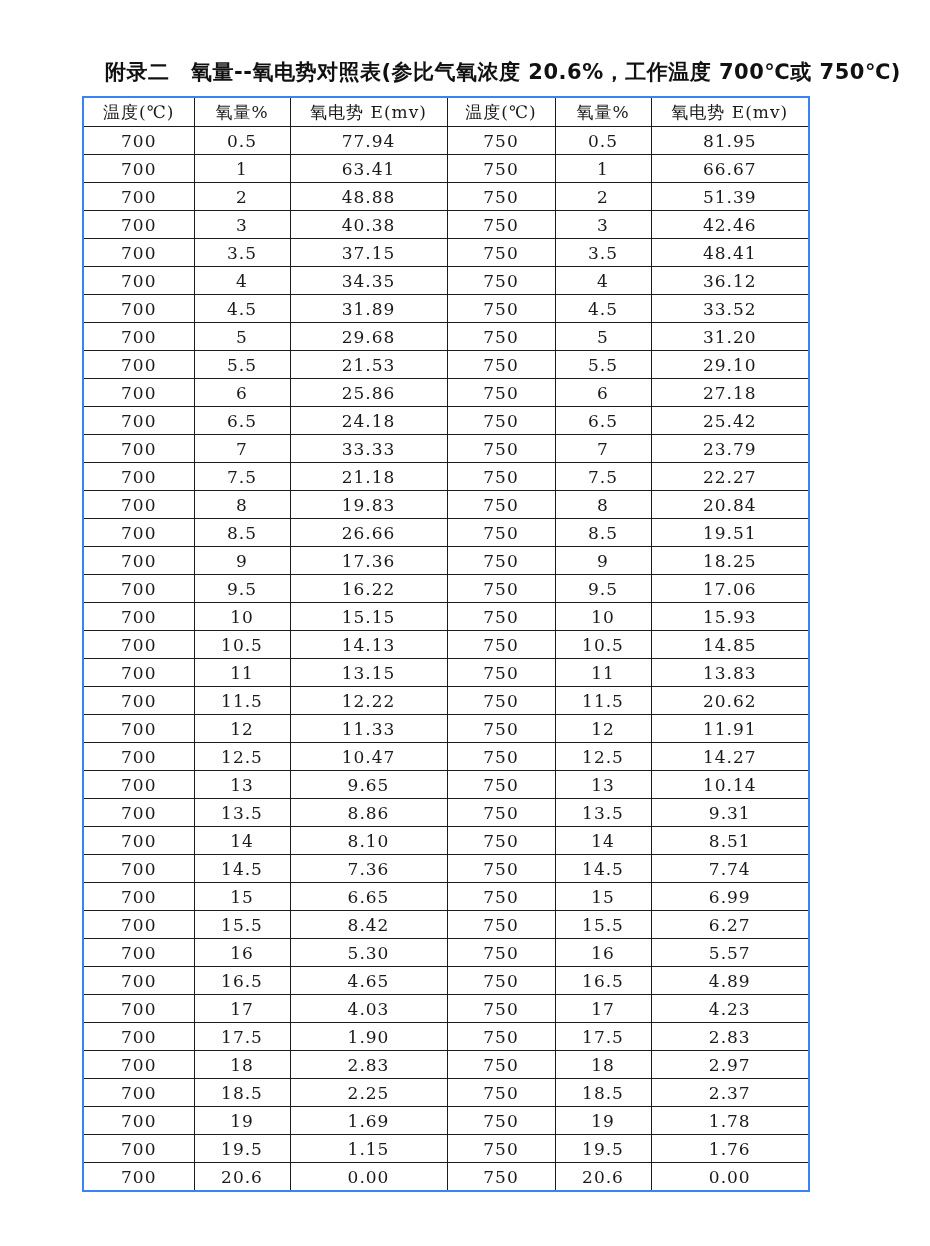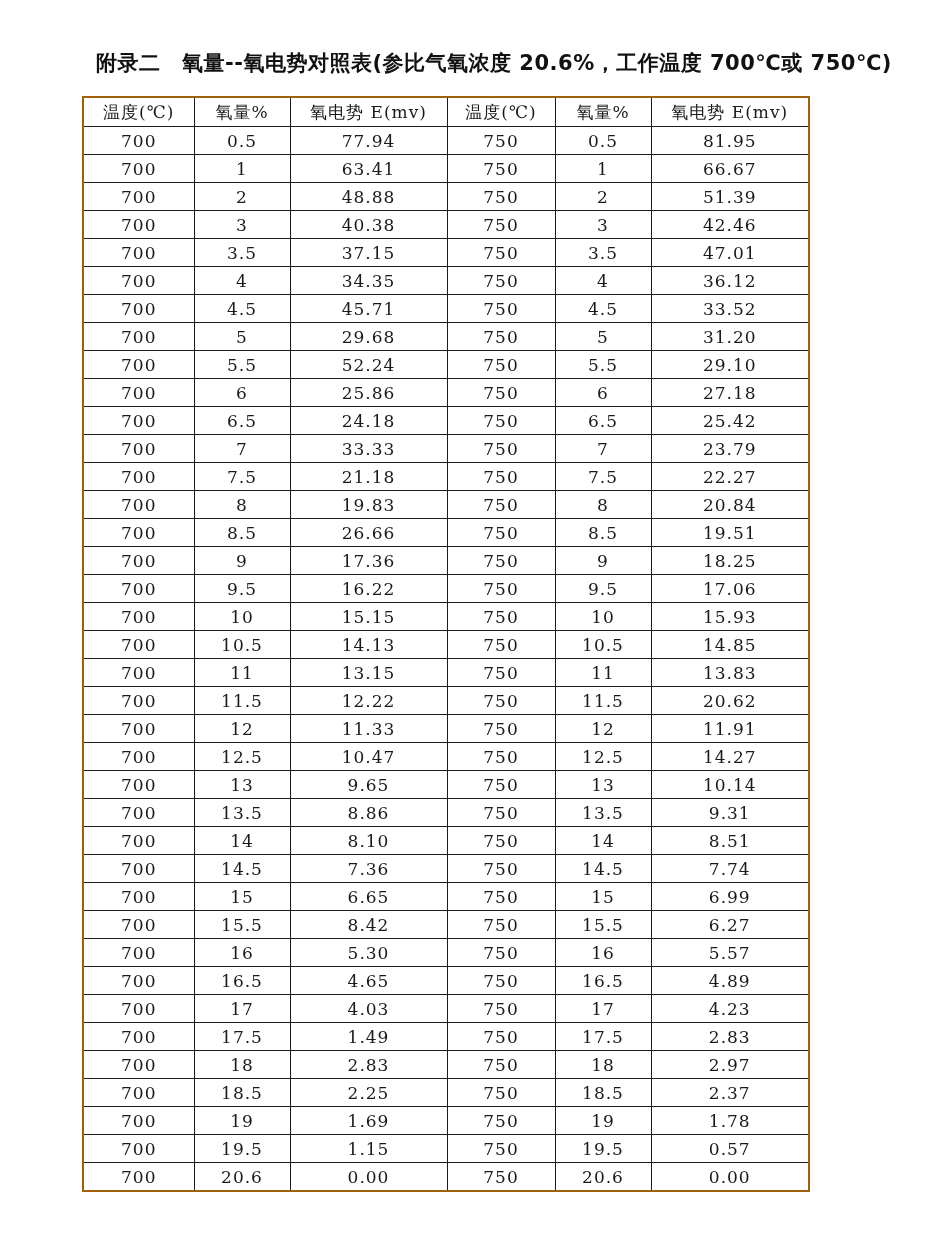--- a/index.html
+++ b/index.html
@@ -11,36 +11,36 @@
     position: relative;
     width: 930px;
     height: 1246px;
     background: #ffffff;
     overflow: hidden;
   }
   .title {
     position: absolute;
     left: 93px;
     top: 46px;
-    margin: 3px;
+    margin: 12px;
     font-family: "DejaVu Sans", "Liberation Sans", sans-serif;
     font-weight: bold;
     font-size: 21px;
     color: #111111;
     white-space: nowrap;
     letter-spacing: 0.5px;
   }
   table.data-table {
     position: absolute;
     left: 82px;
     top: 96px;
     width: 726px;
     border-collapse: collapse;
     table-layout: fixed;
-    border: 2px solid #a16207;
+    border: 2px solid #3b82f6;
     font-family: "DejaVu Serif", "Liberation Serif", serif;
     color: #1a1a1a;
   }
   table.data-table th,
   table.data-table td {
     border: 1px solid #1c1c1c;
     text-align: center;
     vertical-align: middle;
     padding: 0;
     font-size: 17px;
@@ -116,50 +116,50 @@
           <td>750</td>
           <td>3</td>
           <td>42.46</td>
         </tr>
         <tr>
           <td>700</td>
           <td>3.5</td>
           <td>37.15</td>
           <td>750</td>
           <td>3.5</td>
-          <td>47.01</td>
+          <td>48.41</td>
         </tr>
         <tr>
           <td>700</td>
           <td>4</td>
           <td>34.35</td>
           <td>750</td>
           <td>4</td>
           <td>36.12</td>
         </tr>
         <tr>
           <td>700</td>
           <td>4.5</td>
-          <td>45.71</td>
+          <td>31.89</td>
           <td>750</td>
           <td>4.5</td>
           <td>33.52</td>
         </tr>
         <tr>
           <td>700</td>
           <td>5</td>
           <td>29.68</td>
           <td>750</td>
           <td>5</td>
           <td>31.20</td>
         </tr>
         <tr>
           <td>700</td>
           <td>5.5</td>
-          <td>52.24</td>
+          <td>21.53</td>
           <td>750</td>
           <td>5.5</td>
           <td>29.10</td>
         </tr>
         <tr>
           <td>700</td>
           <td>6</td>
           <td>25.86</td>
           <td>750</td>
           <td>6</td>
@@ -337,21 +337,21 @@
           <td>700</td>
           <td>17</td>
           <td>4.03</td>
           <td>750</td>
           <td>17</td>
           <td>4.23</td>
         </tr>
         <tr>
           <td>700</td>
           <td>17.5</td>
-          <td>1.49</td>
+          <td>1.90</td>
           <td>750</td>
           <td>17.5</td>
           <td>2.83</td>
         </tr>
         <tr>
           <td>700</td>
           <td>18</td>
           <td>2.83</td>
           <td>750</td>
           <td>18</td>
@@ -372,21 +372,21 @@
           <td>750</td>
           <td>19</td>
           <td>1.78</td>
         </tr>
         <tr>
           <td>700</td>
           <td>19.5</td>
           <td>1.15</td>
           <td>750</td>
           <td>19.5</td>
-          <td>0.57</td>
+          <td>1.76</td>
         </tr>
         <tr>
           <td>700</td>
           <td>20.6</td>
           <td>0.00</td>
           <td>750</td>
           <td>20.6</td>
           <td>0.00</td>
         </tr>
       </tbody>

